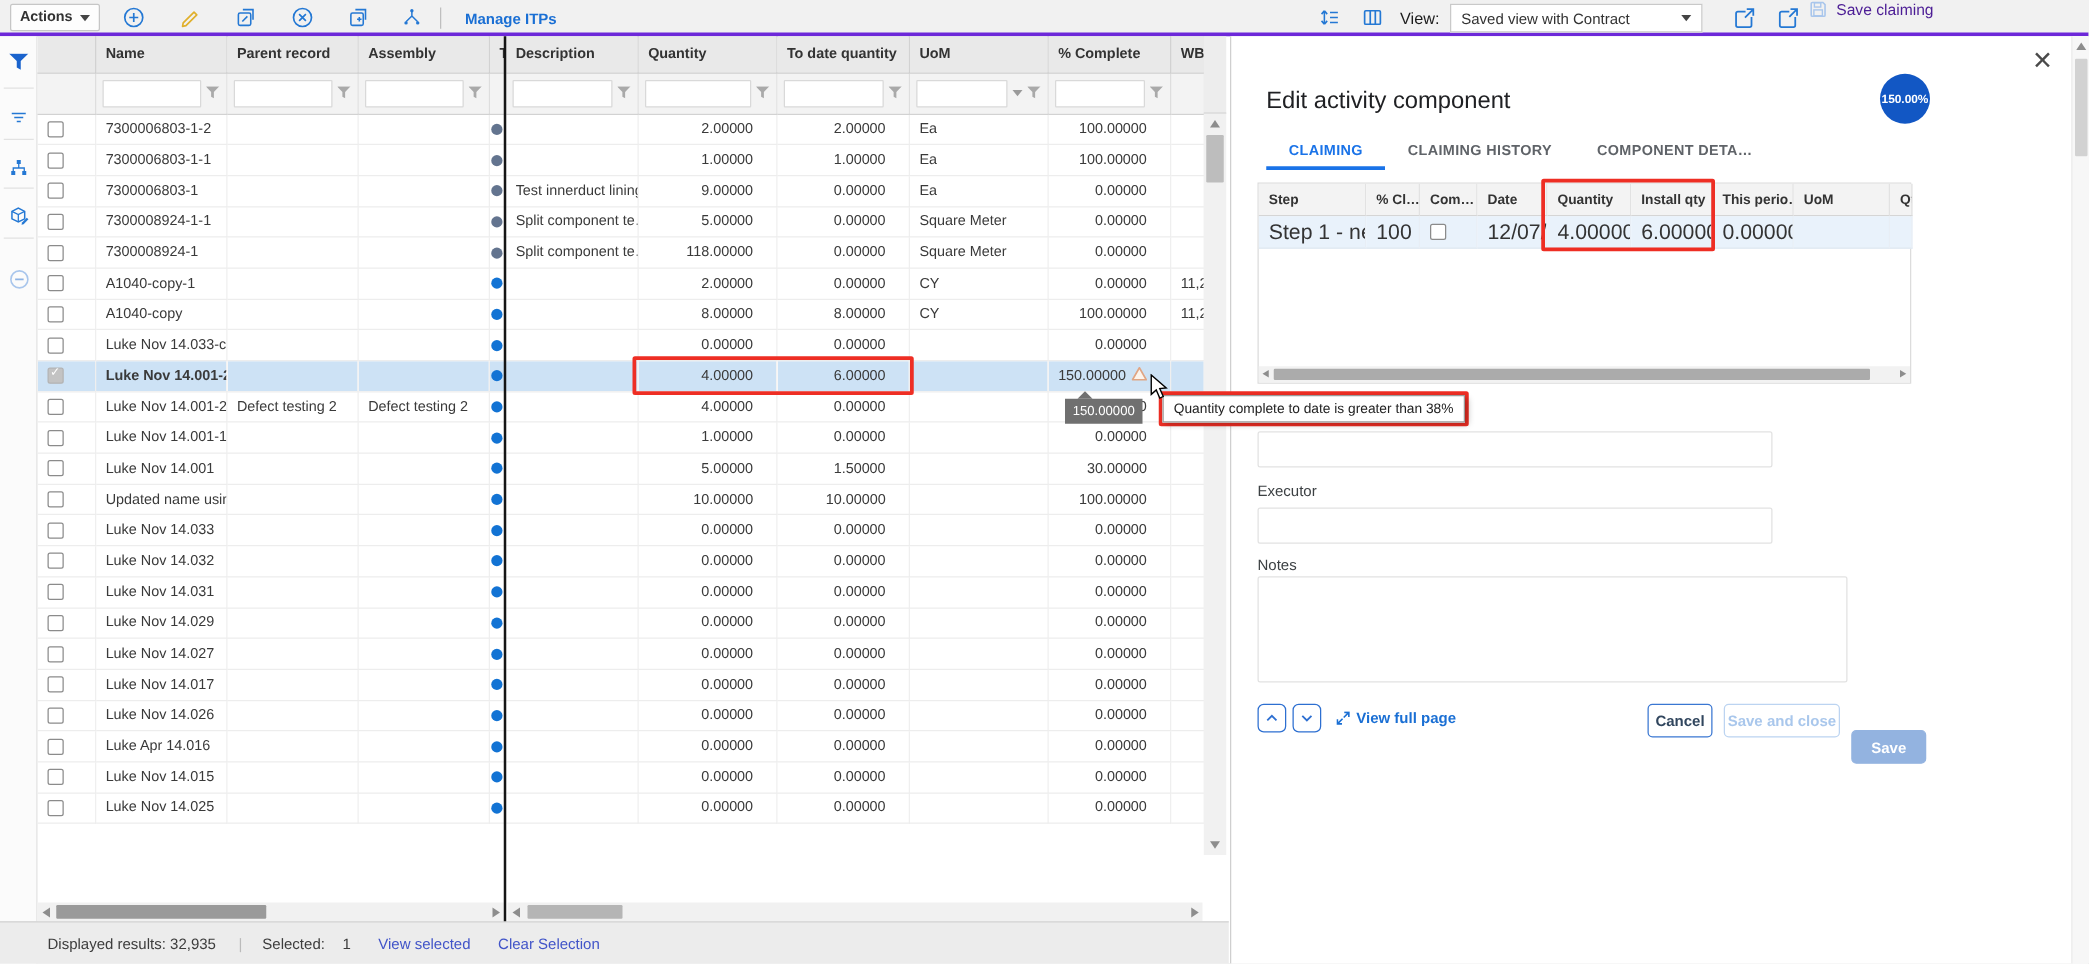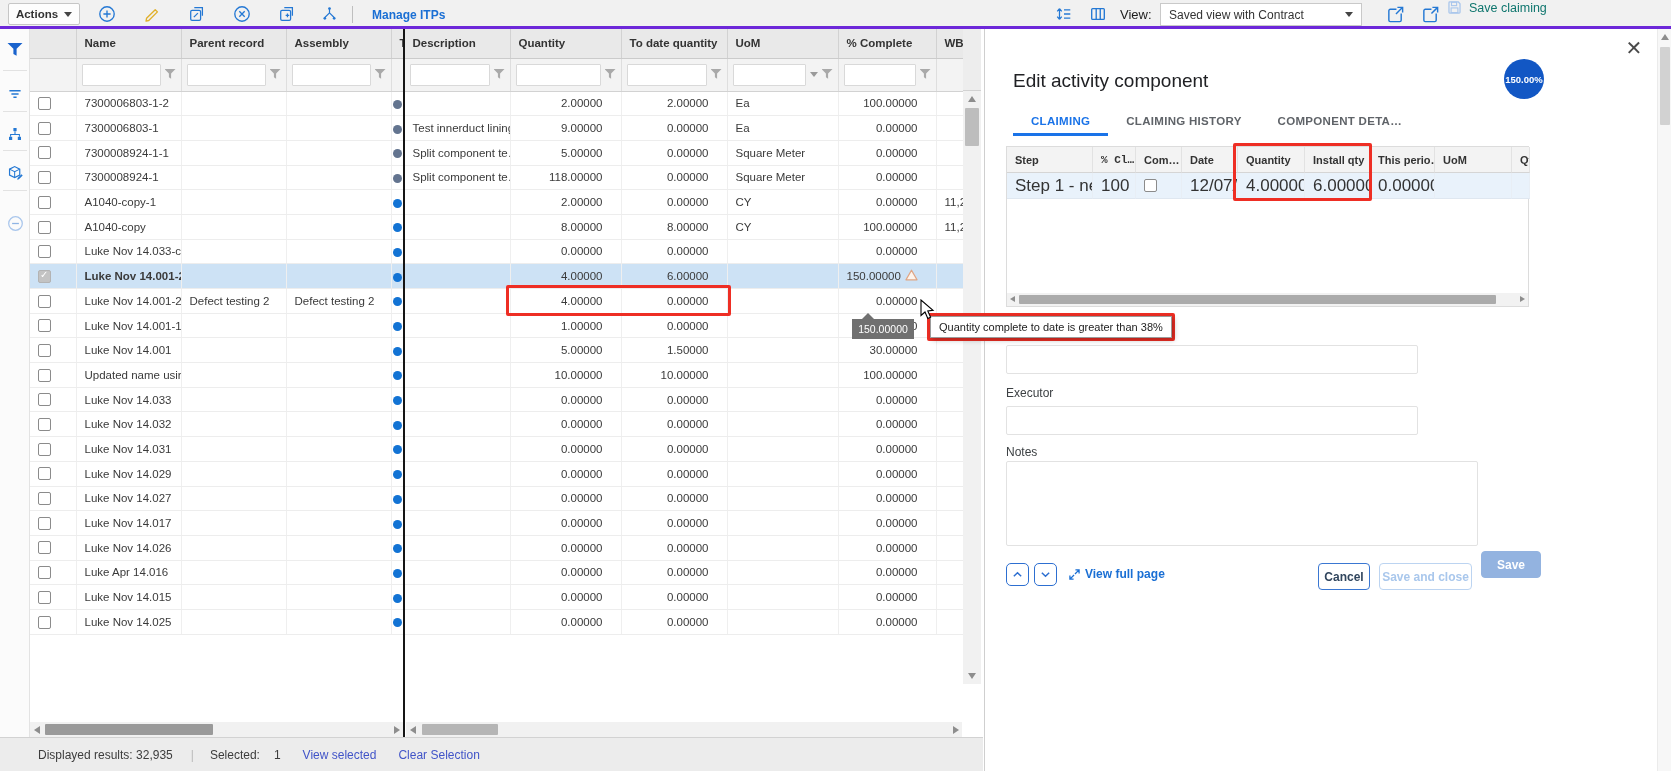--- a/index.html
+++ b/index.html
@@ -14,21 +14,21 @@
                font-size:11.5px;color:#333;gap:6px;font-weight:700;}
   .caret-down{width:0;height:0;border-left:4px solid transparent;border-right:4px solid transparent;border-top:5px solid #444;}
   .icon-btn{width:22px;top:3px;}
   .tb-divider{position:absolute;left:352px;top:6px;width:1px;height:17px;background:#bfbfbf;}
   #manage-itps{position:absolute;left:372px;top:0;height:29px;display:flex;align-items:center;
                font-size:12px;color:#1a6fd4;font-weight:700;cursor:pointer;}
   #view-label{position:absolute;left:1120px;top:0;height:29px;display:flex;align-items:center;font-size:13px;color:#1c1c1c;}
   #view-select{position:absolute;left:1160px;top:3px;width:202px;height:23px;background:#fff;border:1px solid #c9c9c9;
                display:flex;align-items:center;font-size:12px;color:#333;padding:0 8px;justify-content:space-between;cursor:pointer;}
   #save-claiming{position:absolute;left:1446px;top:0;height:15px;display:flex;align-items:center;gap:6px;
-                 font-size:12.5px;color:#0f766e;cursor:default;}
+                 font-size:12.5px;color:#4c1d95;cursor:default;}
   
   #sidebar{position:absolute;left:0;top:29px;width:30px;height:742px;background:#fbfbfb;border-right:1px solid #e3e3e3;}
   .sb-ic{position:absolute;left:6px;width:18px;height:18px;display:flex;align-items:center;justify-content:center;cursor:pointer;}
   .sb-div{position:absolute;left:3px;width:24px;height:1px;background:#e2e2e2;}
   .funnel{width:11px;height:11px;background:#a9a9a9;clip-path:polygon(0 0,100% 0,60% 42%,60% 88%,40% 76%,40% 42%);}
   .funnel-blue{width:16px;height:15px;background:#1a63cd;clip-path:polygon(0 0,100% 0,60% 42%,60% 88%,40% 76%,40% 42%);}
   
   #grid{position:absolute;left:30px;top:29px;width:933px;border-collapse:collapse;table-layout:fixed;}
   #grid th{height:29px;background:#e9e9e9;border-right:1px solid #d2d2d2;border-bottom:1px solid #cbcbcb;
            font-size:11.5px;text-align:left;padding:0 0 0 8px;color:#333;font-weight:700;white-space:nowrap;overflow:hidden;}
@@ -80,21 +80,21 @@
   #claim-hscroll{position:absolute;left:0;bottom:0;width:521px;height:13px;background:#f2f2f2;}
   
   .pfield{position:absolute;border:1px solid #e2e2e2;border-radius:2px;background:#fff;font-family:inherit;font-size:12px;padding:4px 8px;outline:none;}
   .plabel{position:absolute;font-size:12px;color:#3c4043;}
   .navbtn{position:absolute;width:23px;height:23px;border:1.5px solid #2d6fd1;border-radius:5px;background:#fff;
           display:flex;align-items:center;justify-content:center;cursor:pointer;}
   #view-full{position:absolute;left:84px;top:538px;display:flex;align-items:center;gap:5px;font-size:12px;color:#1a6fd4;cursor:pointer;font-weight:700;}
   .btn{position:absolute;height:27px;border-radius:4px;font-size:12px;display:flex;align-items:center;justify-content:center;cursor:pointer;font-family:inherit;}
   #btn-cancel{left:333px;top:534px;width:52px;background:#fff;border:1.5px solid #3a77d2;color:#31465e;font-weight:700;}
   #btn-saveclose{left:394px;top:534px;width:93px;background:#fff;border:1px solid #bcd4f1;color:#a9c7ec;font-weight:700;}
-  #btn-save{left:496px;top:522px;width:60px;background:#93b3e0;border:1px solid #93b3e0;color:#fff;font-weight:700;}
+  #btn-save{left:496px;top:555px;width:60px;background:#93b3e0;border:1px solid #93b3e0;color:#fff;font-weight:700;}
   
   #redbox-cells{position:absolute;left:506px;top:285px;width:225px;height:31px;border:3px solid #ee2e24;border-radius:2px;z-index:40;pointer-events:none;}
   #redbox-claim{position:absolute;left:1233px;top:143px;width:139px;height:58px;border:3px solid #ee2e24;border-radius:2px;z-index:40;pointer-events:none;}
   #dark-tip{position:absolute;left:852px;top:319px;min-width:62px;height:20px;background:#707070;color:#fff;
             font-size:10.5px;display:flex;align-items:center;justify-content:center;padding:0 5px;z-index:45;}
   #dark-tip-caret{position:absolute;left:862px;top:313px;width:0;height:0;border-left:6px solid transparent;
                   border-right:6px solid transparent;border-bottom:6px solid #707070;z-index:45;}
   #warn-tip-wrap{position:absolute;left:927px;top:313px;border:3px solid #ee2e24;border-radius:2px;z-index:46;}
   #warn-tip{background:#fff;border:1px solid #9b9b9b;box-shadow:2px 2px 5px rgba(0,0,0,.28);
             font-size:11px;color:#222;padding:4px 8px;white-space:nowrap;}
@@ -321,20 +321,33 @@
           <td class="tycell"><span class="dot dark"></span></td>
           <td></td>
           <td class="num">2.00000</td>
           <td class="num">2.00000</td>
           <td>Ea</td>
           <td class="num"><span>100.00000</span></td>
           <td></td>
         </tr>
         <tr>
           <td><span class="cb"></span></td>
+          <td class="cname">7300006803-1-1</td>
+          <td></td>
+          <td></td>
+          <td class="tycell"><span class="dot dark"></span></td>
+          <td></td>
+          <td class="num">1.00000</td>
+          <td class="num">1.00000</td>
+          <td>Ea</td>
+          <td class="num"><span>100.00000</span></td>
+          <td></td>
+        </tr>
+        <tr>
+          <td><span class="cb"></span></td>
           <td class="cname">7300006803-1</td>
           <td></td>
           <td></td>
           <td class="tycell"><span class="dot dark"></span></td>
           <td>Test innerduct lining</td>
           <td class="num">9.00000</td>
           <td class="num">0.00000</td>
           <td>Ea</td>
           <td class="num"><span>0.00000</span></td>
           <td></td>
@@ -640,21 +653,21 @@
     <div id="pct-badge">150.00%</div>
     <div id="tabs">
         <div class="tab active">CLAIMING</div>
         <div class="tab">CLAIMING HISTORY</div>
         <div class="tab">COMPONENT DETA…</div>
       </div>
 
     <div id="claimbox">
       <div id="claim-head" class="crow">
           <div class="ccell" style="width: 86px; flex: 0 0 86px;">Step</div>
-          <div class="ccell" style="width: 43px; flex: 0 0 43px; font-family: Liberation Mono, monospace;">% Cl…</div>
+          <div class="ccell" style="width: 43px; flex: 0 0 43px;">% Cl…</div>
           <div class="ccell" style="width: 46px; flex: 0 0 46px;">Com…</div>
           <div class="ccell" style="width: 56px; flex: 0 0 56px;">Date</div>
           <div class="ccell" style="width: 67px; flex: 0 0 67px;">Quantity</div>
           <div class="ccell" style="width: 65px; flex: 0 0 65px;">Install qty</div>
           <div class="ccell" style="width: 65px; flex: 0 0 65px;">This perio…</div>
           <div class="ccell" style="width: 77px; flex: 0 0 77px;">UoM</div>
           <div class="ccell" style="width: 18px; flex: 0 0 18px;">Qt</div>
         </div>
       <div id="claim-body">
           <div class="crow">

